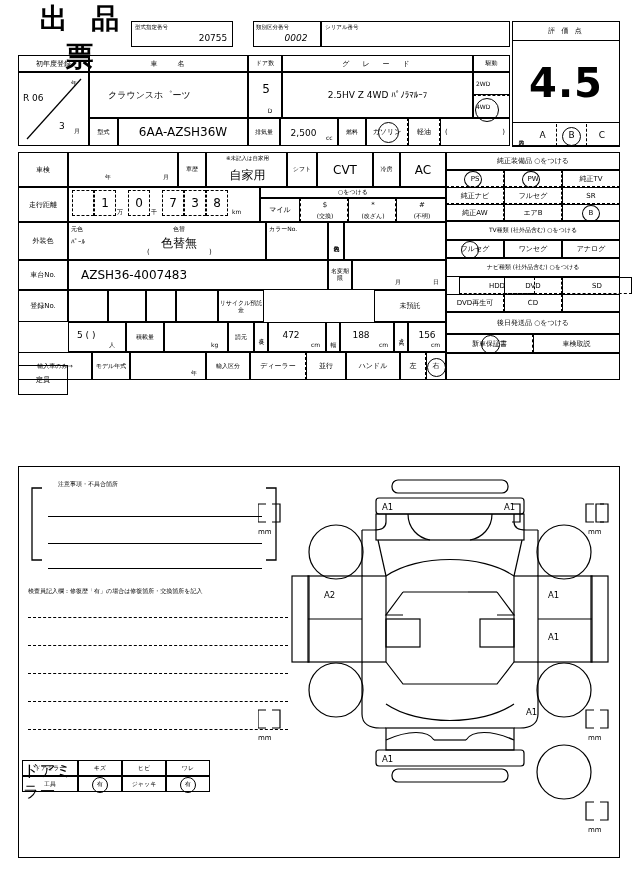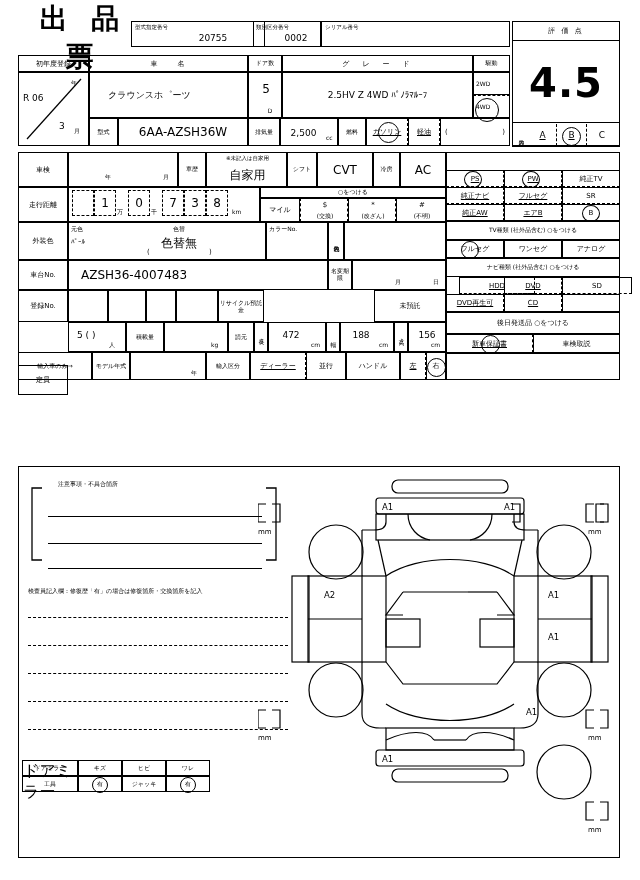--- a/index.html
+++ b/index.html
@@ -8,44 +8,44 @@
   .b{position:absolute;box-sizing:border-box;}
   .bx{border:1.6px solid #000;}
   .bxt{border:1px solid #000;}
   .ctr{display:flex;align-items:center;justify-content:center;text-align:center;}
   .lft{display:flex;align-items:center;justify-content:flex-start;}
   .vsm{font-size:6px;}
   .sm{font-size:7px;}
   .md{font-size:9px;}
   .lg{font-size:12px;}
   .tiny{font-size:5.5px;}
-  .dash-r{border-right:1px dashed #000;text-decoration:underline;}
+  .dash-r{border-right:1px dashed #000;}
   .title{font-size:28px;letter-spacing:7px;font-weight:bold;}
   .score{font-size:40px;font-weight:bold;letter-spacing:1px;}
   .circ{position:absolute;border:1.7px solid #000;border-radius:50%;}
   .rot{writing-mode:vertical-rl;text-orientation:upright;}
   .dline{position:absolute;border-top:1.5px solid #000;}
   .dotline{position:absolute;border-top:1.3px dashed #000;}
   svg{display:block;}
   .diag{position:absolute;}
 </style>
 </head>
 <body>
 
 <div class="sheet">
 
   <div class="b ctr title" style="left:28px;top:24px;width:110px;height:28px;">出 品 票</div>
 
-  <div class="b bx" style="left:131px;top:21px;width:134px;height:26px;">
+  <div class="b bx" style="left:131px;top:21px;width:102px;height:26px;">
     <div class="b tiny lft" style="left:3px;top:1px;width:70px;height:9px;">型式指定番号</div>
     <div class="b md ctr" style="left:44px;top:8px;width:74px;height:16px;">20755</div>
   </div>
   <div class="b bx" style="left:253px;top:21px;width:68px;height:26px;">
     <div class="b tiny lft" style="left:2px;top:1px;width:60px;height:9px;">類別区分番号</div>
-    <div class="b md ctr" style="left:18px;top:8px;width:48px;height:16px;">0002</div>
+    <div class="b md ctr" style="left:18px;top:8px;width:48px;height:16px;font-style:italic;">0002</div>
   </div>
   <div class="b bx" style="left:321px;top:21px;width:189px;height:26px;">
     <div class="b tiny lft" style="left:3px;top:1px;width:60px;height:9px;">シリアル番号</div>
     <div class="b md lft" style="left:5px;top:9px;width:170px;height:15px;"></div>
   </div>
 
   <div class="b bx" style="left:512px;top:21px;width:108px;height:125px;">
     <div class="b bxt ctr sm" style="left:-1px;top:-1px;width:108px;height:20px;letter-spacing:2px;">評 価 点</div>
     <div class="b ctr score" style="left:0px;top:22px;width:106px;height:78px;">4.5</div>
     <div class="b bxt" style="left:-1px;top:100px;width:108px;height:25px;">
@@ -217,20 +217,21 @@
   <div class="b bxt ctr vsm" style="left:206px;top:352px;width:44px;height:28px;">輸入区分</div>
   <div class="b bxt ctr sm dash-r" style="left:250px;top:352px;width:56px;height:28px;">ディーラー</div>
   <div class="b bxt ctr sm" style="left:306px;top:352px;width:40px;height:28px;">並行</div>
   <div class="b bxt ctr sm" style="left:346px;top:352px;width:54px;height:28px;">ハンドル</div>
   <div class="b bxt ctr sm dash-r" style="left:400px;top:352px;width:26px;height:28px;">左</div>
   <div class="b bxt ctr sm" style="left:426px;top:352px;width:20px;height:28px;">右</div>
   <div class="circ" style="left:427px;top:358px;width:17px;height:17px;"></div>
 
   <div class="b bx" style="left:446px;top:152px;width:174px;height:228px;"></div>
 
+  <div class="b bxt ctr sm" style="left:446px;top:152px;width:174px;height:18px;">純正装備品 ○をつける</div>
 
   <div class="b bxt ctr sm dash-r" style="left:446px;top:170px;width:58px;height:17px;border-bottom:1px dashed #000;">PS</div>
   <div class="circ" style="left:464px;top:171px;width:16px;height:15px;"></div>
   <div class="b bxt ctr sm dash-r" style="left:504px;top:170px;width:58px;height:17px;border-bottom:1px dashed #000;">PW</div>
   <div class="circ" style="left:522px;top:171px;width:16px;height:15px;"></div>
   <div class="b bxt ctr sm" style="left:562px;top:170px;width:58px;height:17px;border-bottom:1px dashed #000;">純正TV</div>
 
   <div class="b bxt ctr sm dash-r" style="left:446px;top:187px;width:58px;height:17px;border-bottom:1px dashed #000;">純正ナビ</div>
   <div class="b bxt ctr sm dash-r" style="left:504px;top:187px;width:58px;height:17px;border-bottom:1px dashed #000;">フルセグ</div>
   <div class="b bxt ctr sm" style="left:562px;top:187px;width:58px;height:17px;border-bottom:1px dashed #000;">SR</div>

